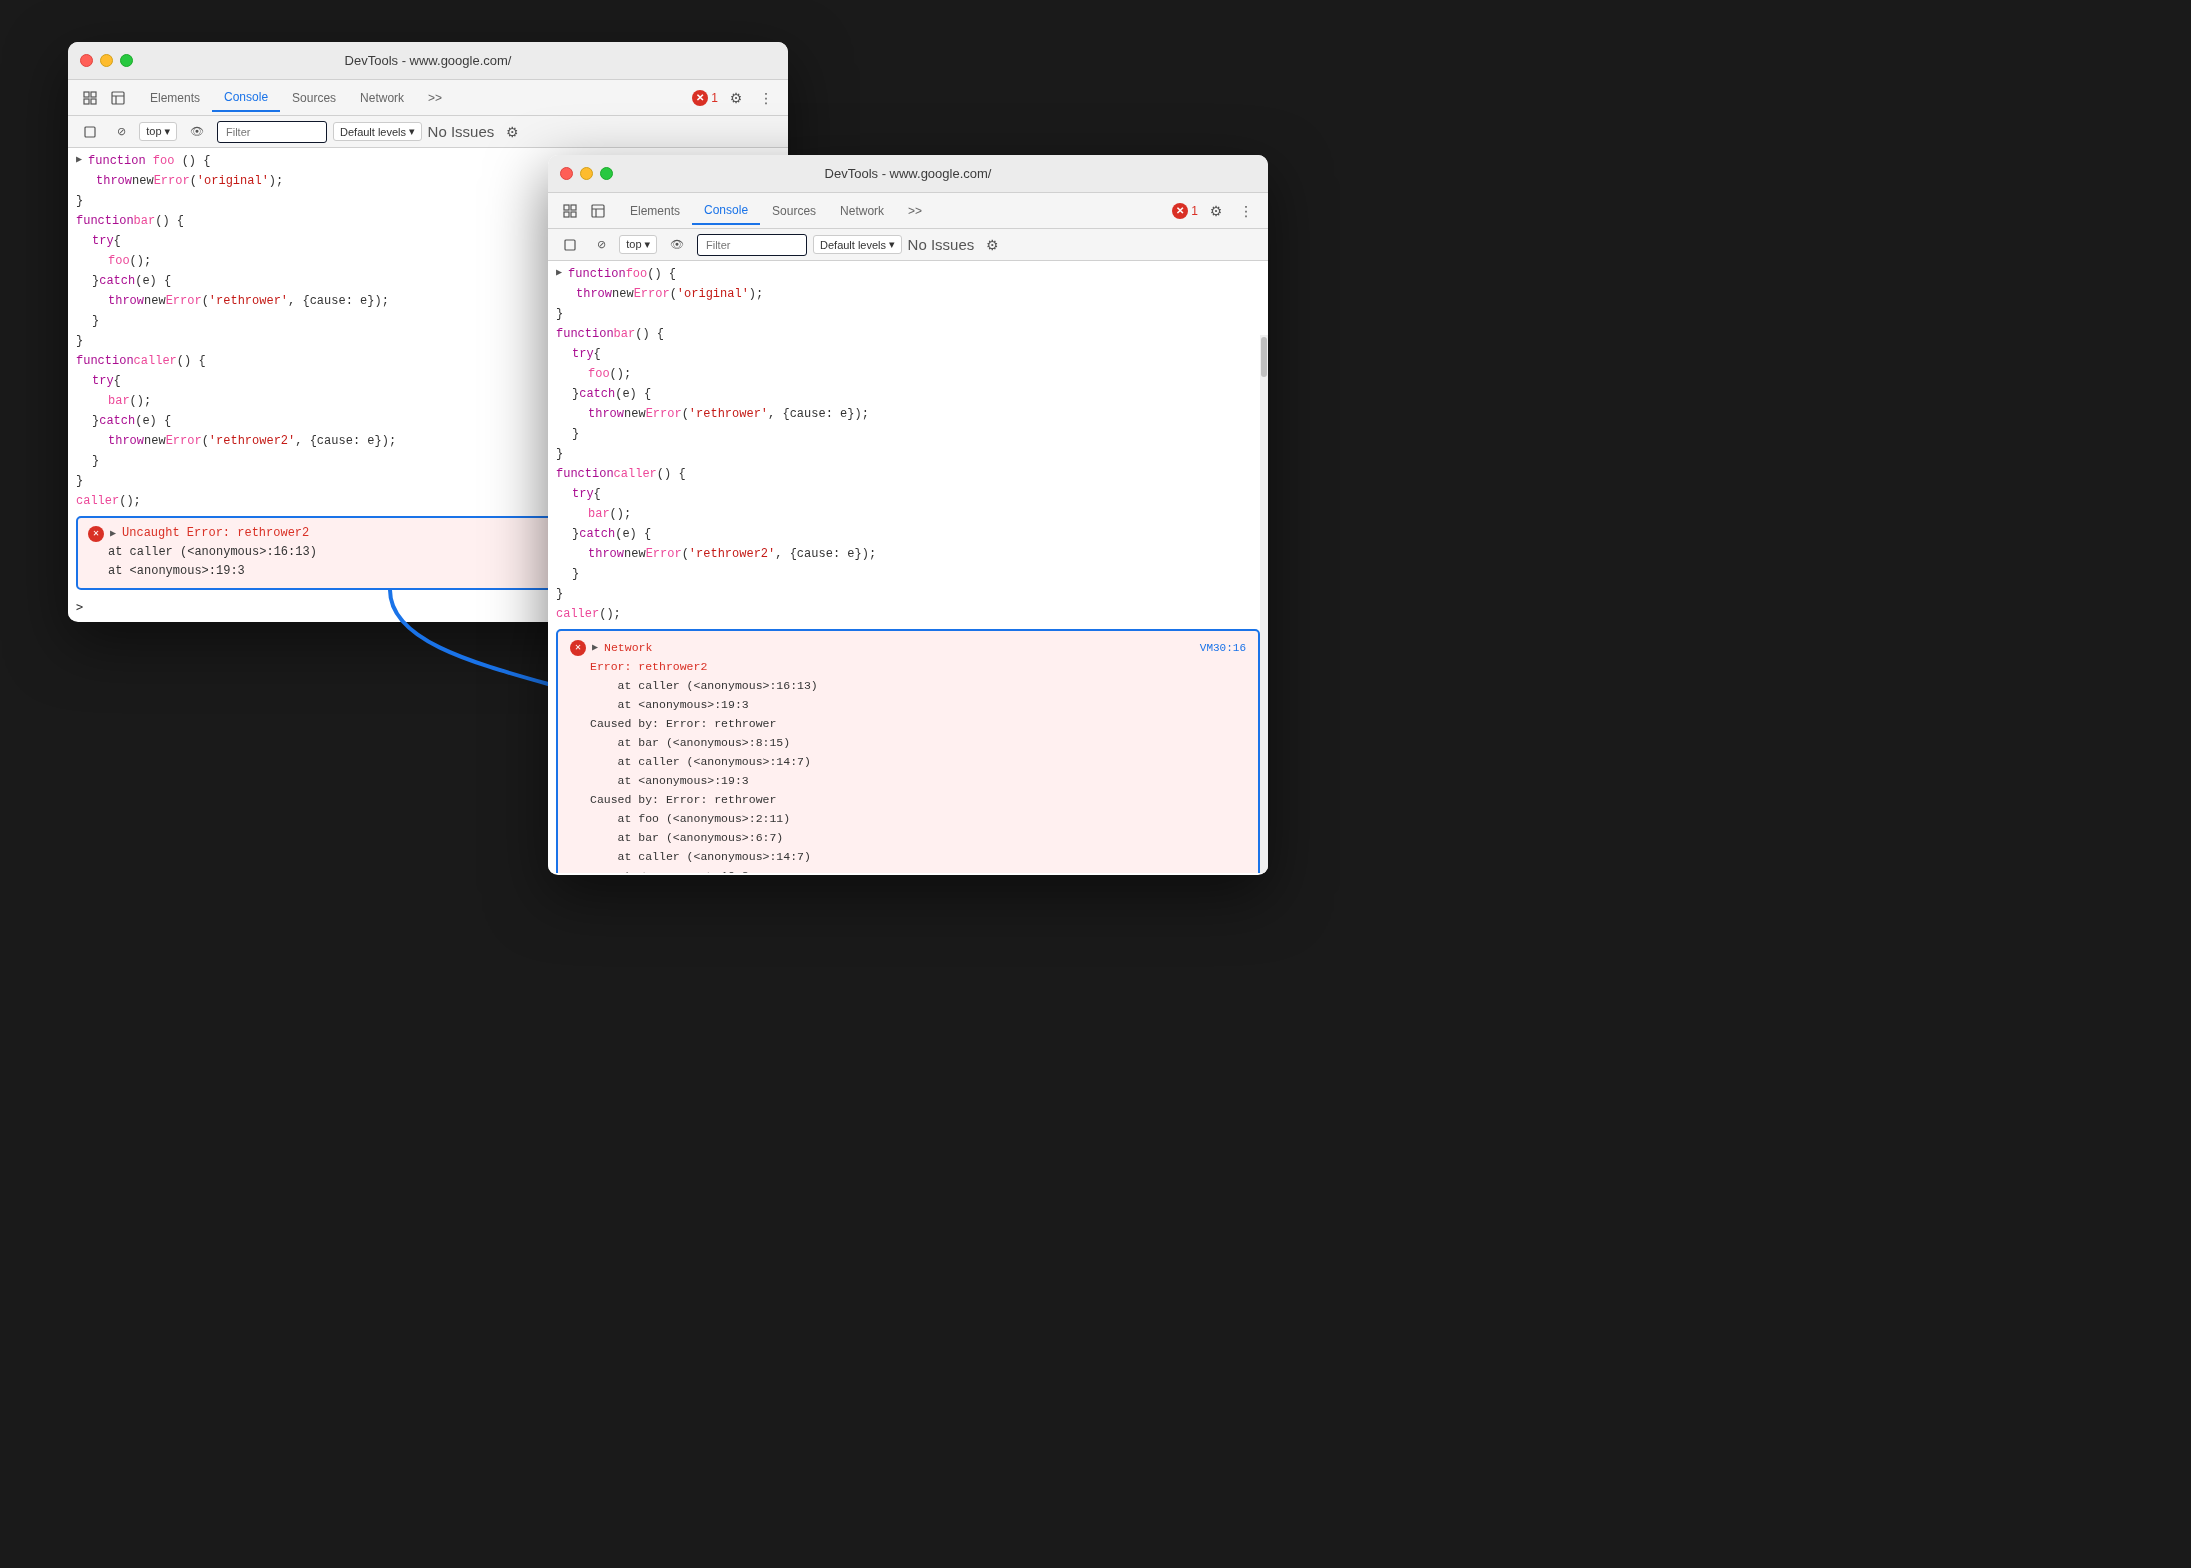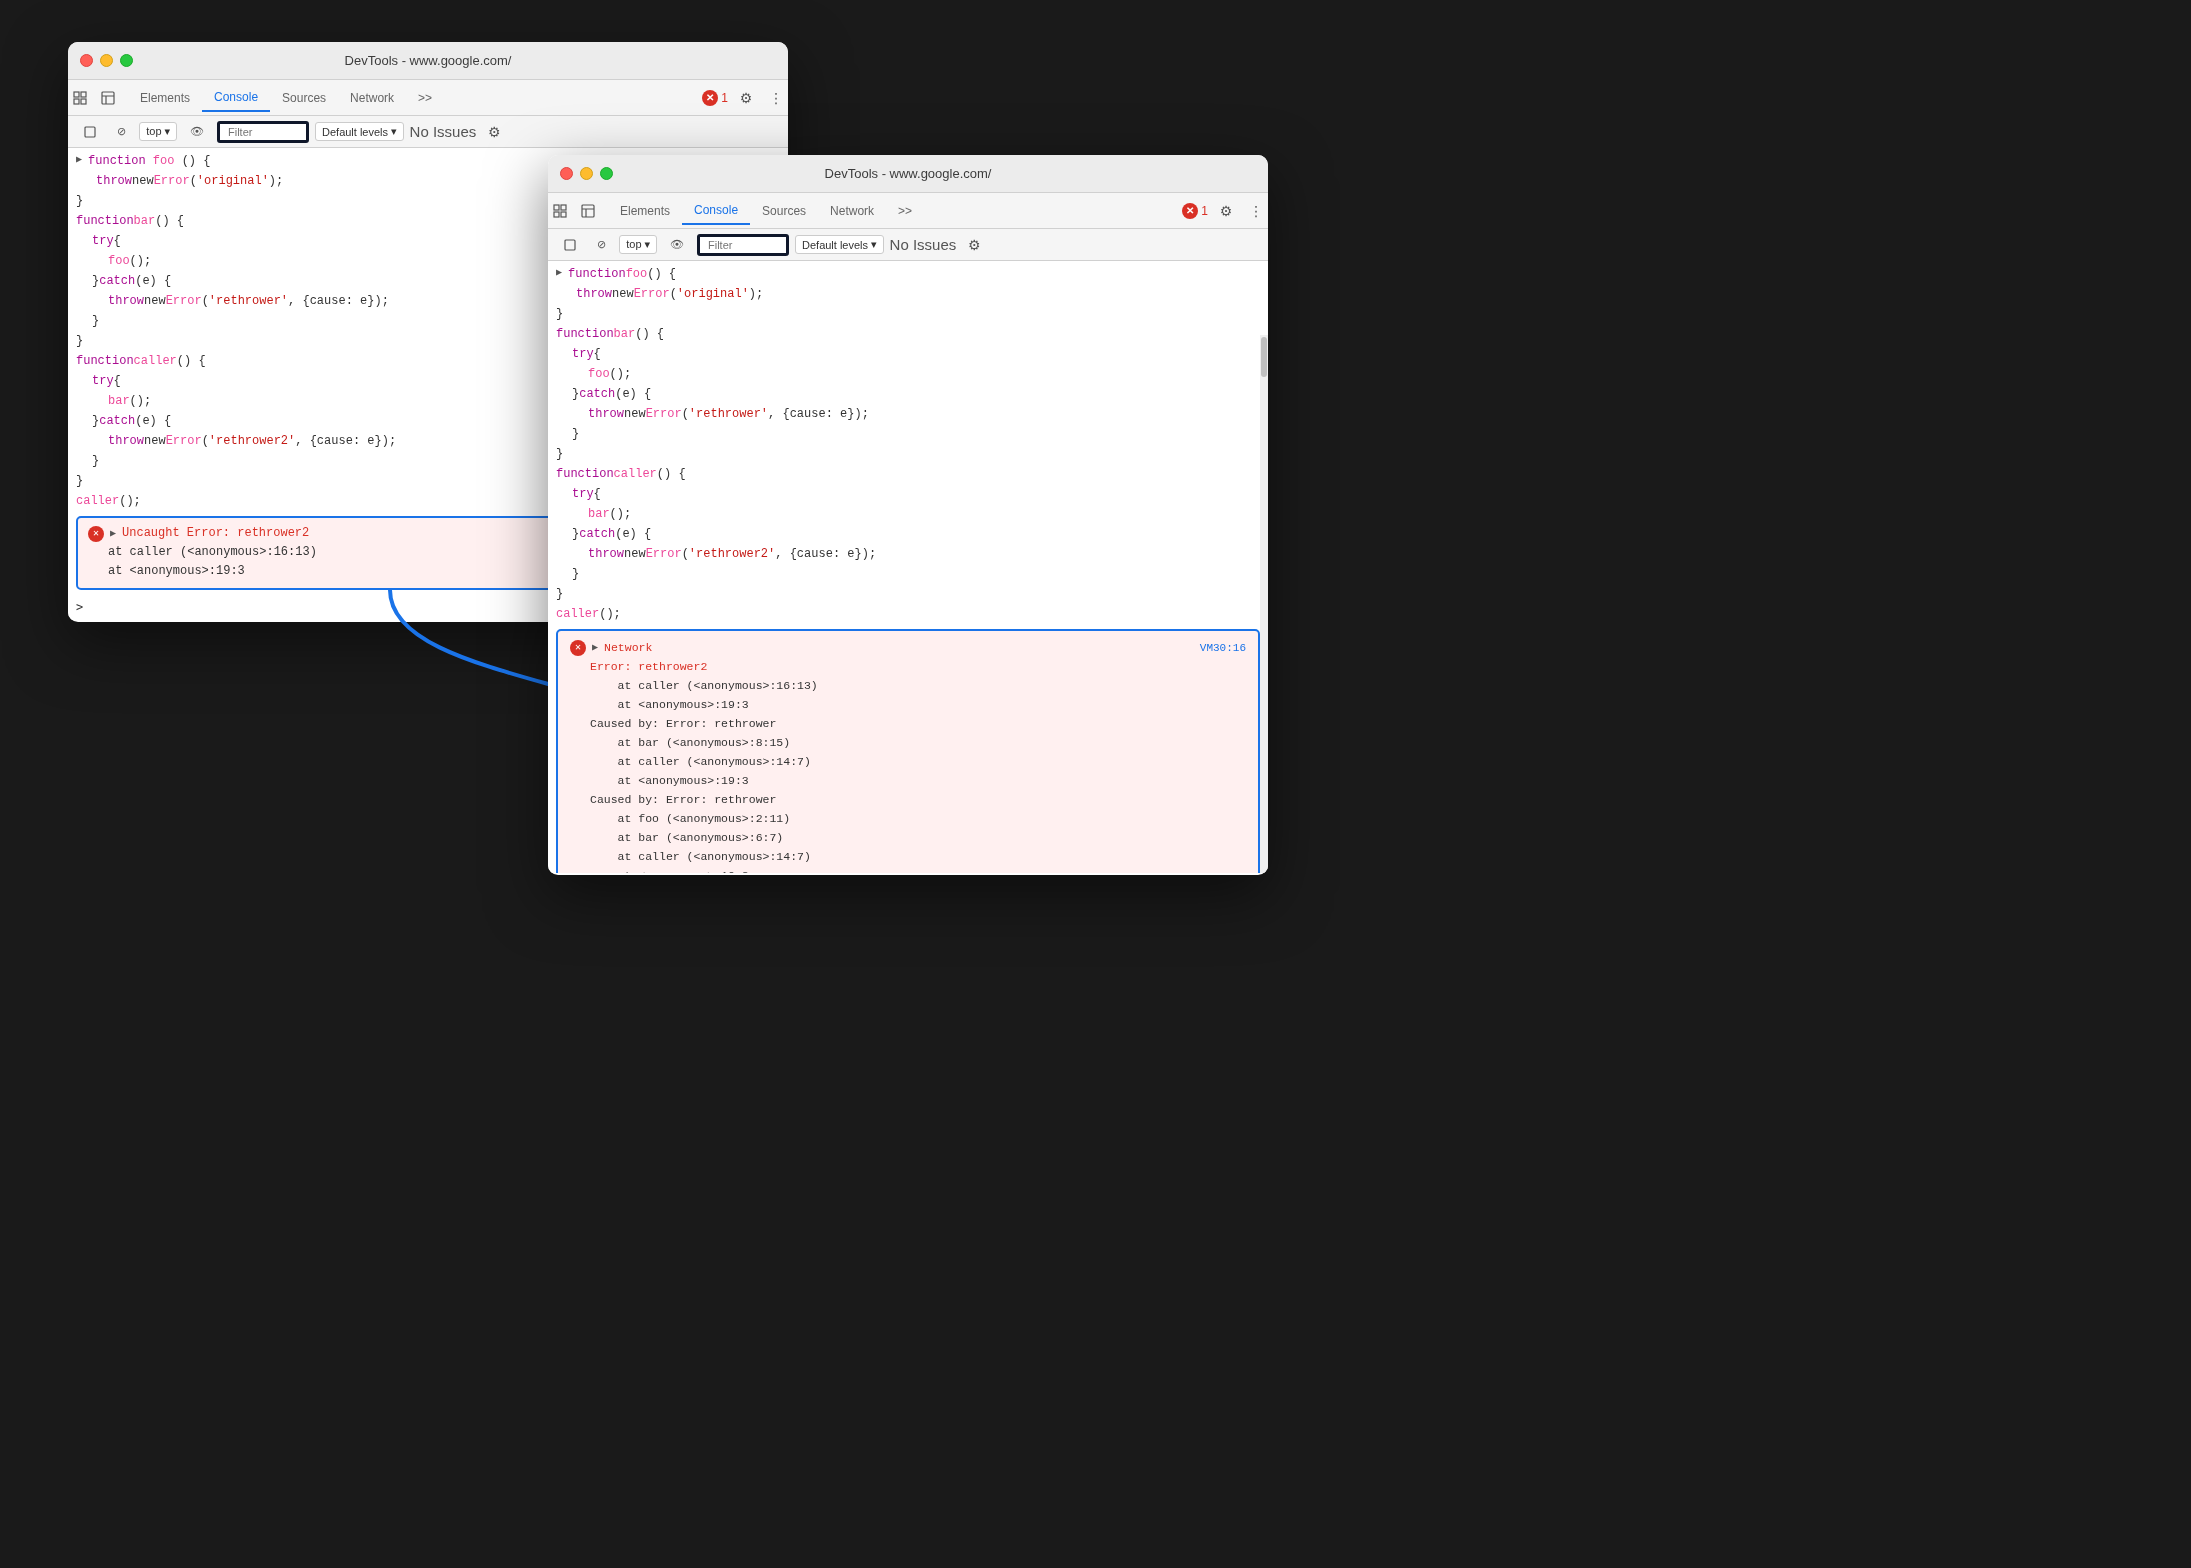--- a/index.html
+++ b/index.html
@@ -75,21 +75,21 @@
       font-weight: 500;
     }
 
     
     .toolbar {
       background: #f5f5f5;
       border-bottom: 1px solid #d0d0d0;
       height: 36px;
       display: flex;
       align-items: center;
-      padding: 0 0;
+      padding: 0 10px;
       gap: 4px;
     }
 
     .toolbar-icon {
       width: 24px;
       height: 24px;
       display: flex;
       align-items: center;
       justify-content: center;
       border-radius: 4px;
@@ -178,27 +178,27 @@
       border: 1px solid #ccc;
       border-radius: 3px;
       font-size: 11px;
       color: #333;
       background: white;
       cursor: pointer;
     }
 
     .filter-input {
       height: 22px;
-      border: 3px solid #0f172a;
+      border: 1px solid #0f172a;
       border-radius: 3px;
       padding: 0 8px;
       font-size: 11px;
       color: #999;
       background: white;
-      width: 92px;
+      width: 110px;
     }
 
     .default-levels {
       display: flex;
       align-items: center;
       gap: 3px;
       padding: 2px 6px;
       border: 1px solid #ccc;
       border-radius: 3px;
       font-size: 11px;

